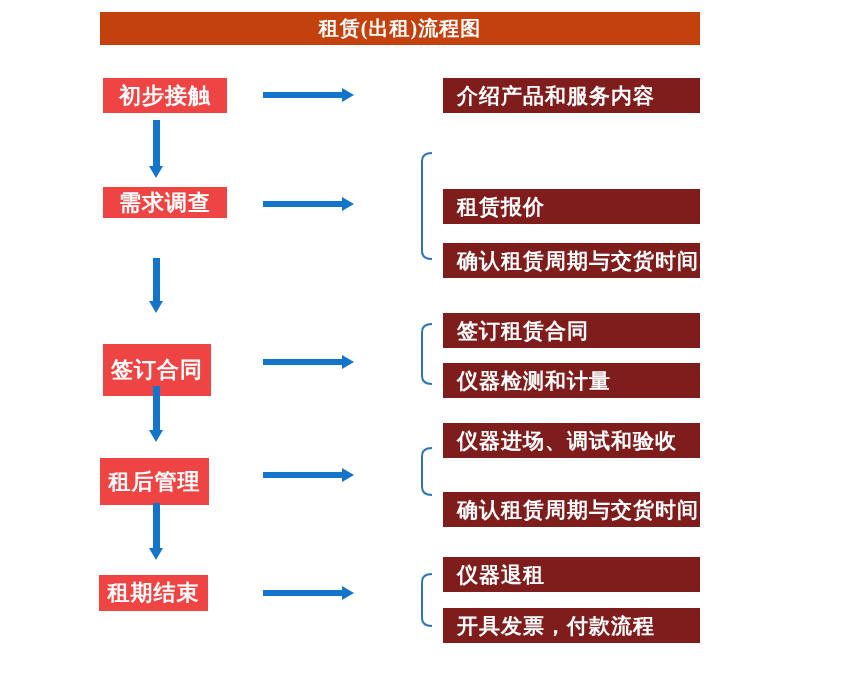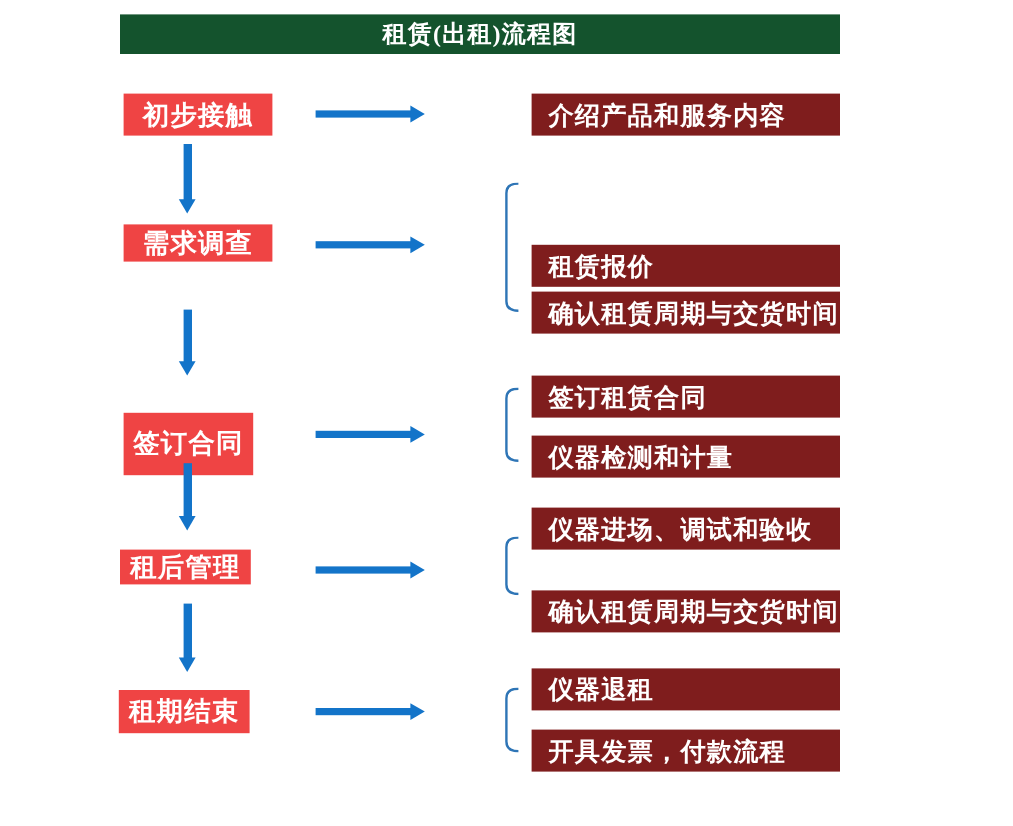--- a/index.html
+++ b/index.html
@@ -5,21 +5,21 @@
   html,body{margin:0;padding:0;}
   body{
     width:844px;height:688px;background:#ffffff;
     font-family:"Liberation Serif","DejaVu Serif",serif;
     position:relative;overflow:hidden;
   }
   .stage{position:absolute;left:0;top:0;width:844px;height:688px;}
 
   .banner{
     position:absolute;left:100px;top:12px;width:600px;height:33px;
-    background:#14532d;color:#ffffff;font-weight:bold;font-size:20px;
+    background:#c2410c;color:#ffffff;font-weight:bold;font-size:20px;
     display:flex;align-items:center;justify-content:center;letter-spacing:1px;
   }
 
   .step{
     position:absolute;background:#ef4444;color:#ffffff;font-weight:bold;
     font-size:22px;display:flex;align-items:center;justify-content:center;
     letter-spacing:1px;
   }
 
   .out{
@@ -48,21 +48,21 @@
 </head>
 <body>
 
 <div class="stage">
 
   <div class="banner">租赁(出租)流程图</div>
 
   <div class="step" style="left:103px;top:78px;width:124px;height:35px;">初步接触</div>
   <div class="step" style="left:103px;top:187px;width:124px;height:31px;">需求调查</div>
   <div class="step" style="left:103px;top:344px;width:108px;height:52px;">签订合同</div>
-  <div class="step" style="left:100px;top:458px;width:109px;height:29px;">租后管理</div>
+  <div class="step" style="left:100px;top:458px;width:109px;height:47px;">租后管理</div>
   <div class="step" style="left:99px;top:575px;width:109px;height:36px;">租期结束</div>
 
   <div class="varrow" style="top:120px;height:58px;">
     <div class="shaft"></div>
     <div class="head"></div>
   </div>
   <div class="varrow" style="top:258px;height:55px;">
     <div class="shaft"></div>
     <div class="head"></div>
   </div>
@@ -112,21 +112,21 @@
     </svg>
   </div>
   <div class="bracket" style="top:573px;height:54px;">
     <svg width="14" height="54" viewBox="0 0 14 54" xmlns="http://www.w3.org/2000/svg">
       <path d="M12 1 Q2 1 2 9 L2 45 Q2 53 12 53" fill="none" stroke="#2E75B6" stroke-width="2"></path>
     </svg>
   </div>
 
   <div class="out" style="top:78px;">介绍产品和服务内容</div>
 
-  <div class="out" style="top:204px;">租赁报价</div>
+  <div class="out" style="top:189px;">租赁报价</div>
   <div class="out" style="top:243px;">确认租赁周期与交货时间</div>
 
   <div class="out" style="top:313px;">签订租赁合同</div>
   <div class="out" style="top:363px;">仪器检测和计量</div>
 
   <div class="out" style="top:423px;">仪器进场、调试和验收</div>
   <div class="out" style="top:492px;">确认租赁周期与交货时间</div>
 
   <div class="out" style="top:557px;">仪器退租</div>
   <div class="out" style="top:608px;">开具发票，付款流程</div>

